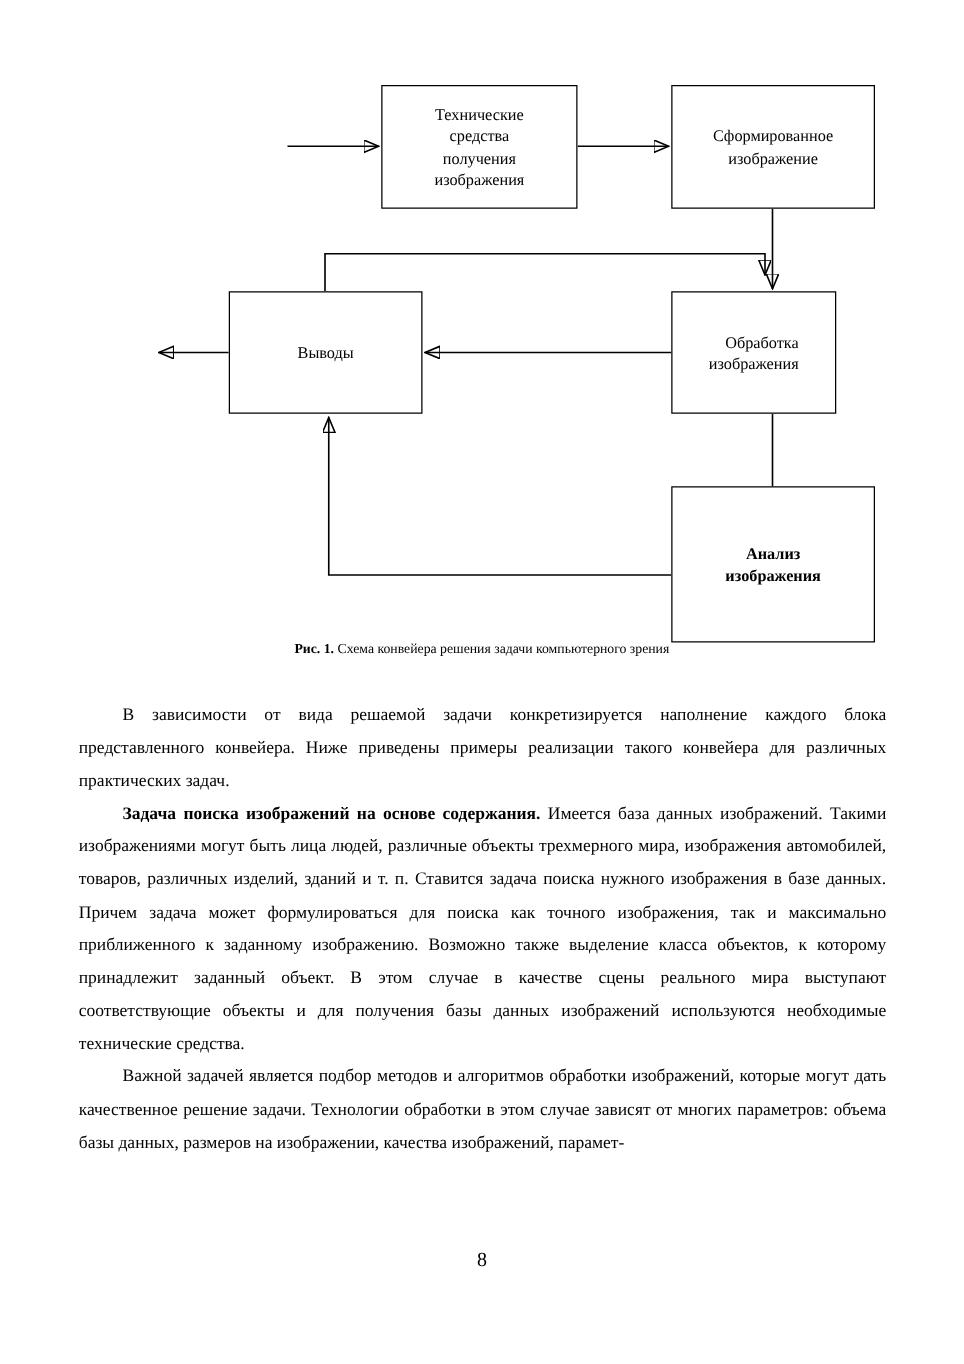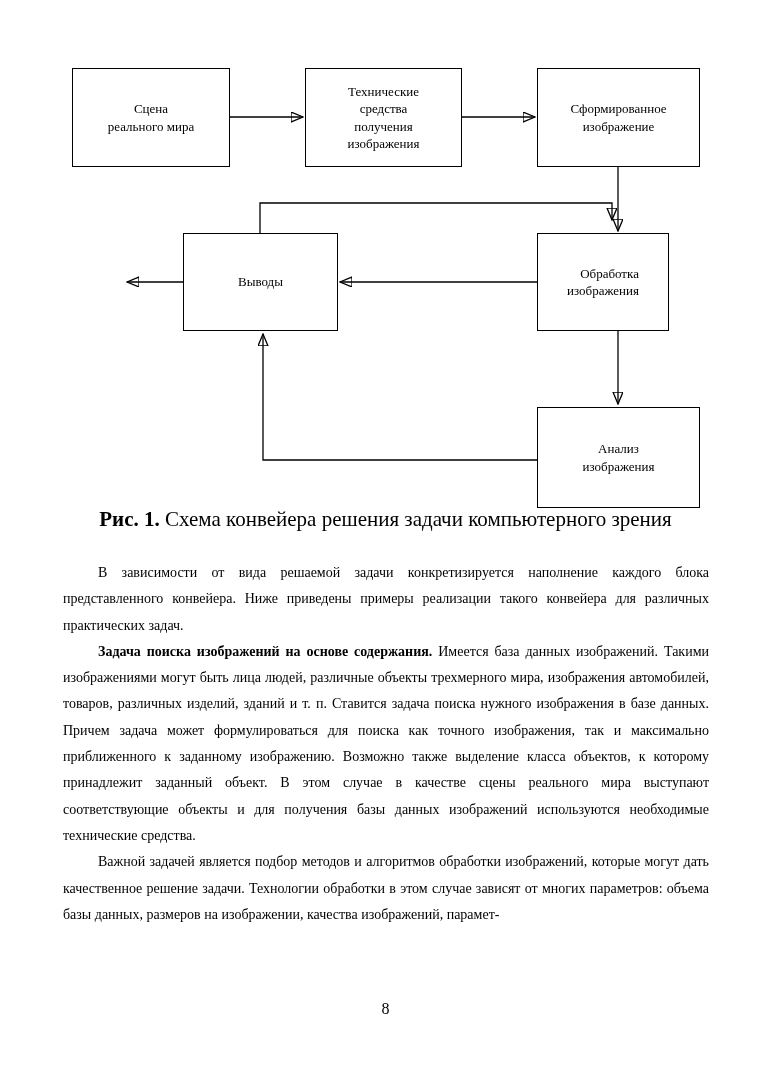--- a/index.html
+++ b/index.html
@@ -29,31 +29,31 @@
     font-size: 13px;
     line-height: 1.32;
     white-space: pre-line;
     box-sizing: border-box;
   }
   .box-scene        { left: 72px;  top: 68px;  width: 158px; height: 99px; }
   .box-means        { left: 305px; top: 68px;  width: 157px; height: 99px; }
   .box-formed       { left: 537px; top: 68px;  width: 163px; height: 99px; }
   .box-conclusions  { left: 183px; top: 233px; width: 155px; height: 98px; }
   .box-processing   { left: 537px; top: 233px; width: 132px; height: 98px; text-align: right; }
-  .box-analysis     { left: 537px; top: 407px; width: 163px; height: 101px; }
+  .box-analysis     { left: 537px; top: 389px; width: 163px; height: 125px; font-weight: bold; }
 
   
   .caption {
     position: absolute;
     top: 508px;
     left: 0;
     width: 771px;
     margin: 0;
     text-align: center;
-    font-size: 21px;
+    font-size: 11px;
     line-height: 22px;
   }
 
   
   .bodytext {
     position: absolute;
     top: 560px;
     left: 63px;
     width: 646px;
     font-size: 14px;
@@ -89,22 +89,20 @@
       <path d="M230,117 L303,117" marker-end="url(#arrow)"></path>
       <path d="M462,117 L535,117" marker-end="url(#arrow)"></path>
       <path d="M618,167 L618,231" marker-end="url(#arrow)"></path>
       <path d="M260,233 L260,203 L612,203 L612,220" marker-end="url(#arrow)"></path>
       <path d="M537,282 L340,282" marker-end="url(#arrow)"></path>
       <path d="M183,282 L127,282" marker-end="url(#arrow)"></path>
       <path d="M618,331 L618,404" marker-end="url(#arrow)"></path>
       <path d="M537,460 L263,460 L263,334" marker-end="url(#arrow)"></path>
     </svg>
 
-    <div class="box box-scene">Сцена
-реального мира</div>
     <div class="box box-means">Технические
 средства
 получения
 изображения</div>
     <div class="box box-formed">Сформированное
 изображение</div>
     <div class="box box-conclusions">Выводы</div>
     <div class="box box-processing">Обработка
 изображения</div>
     <div class="box box-analysis">Анализ

